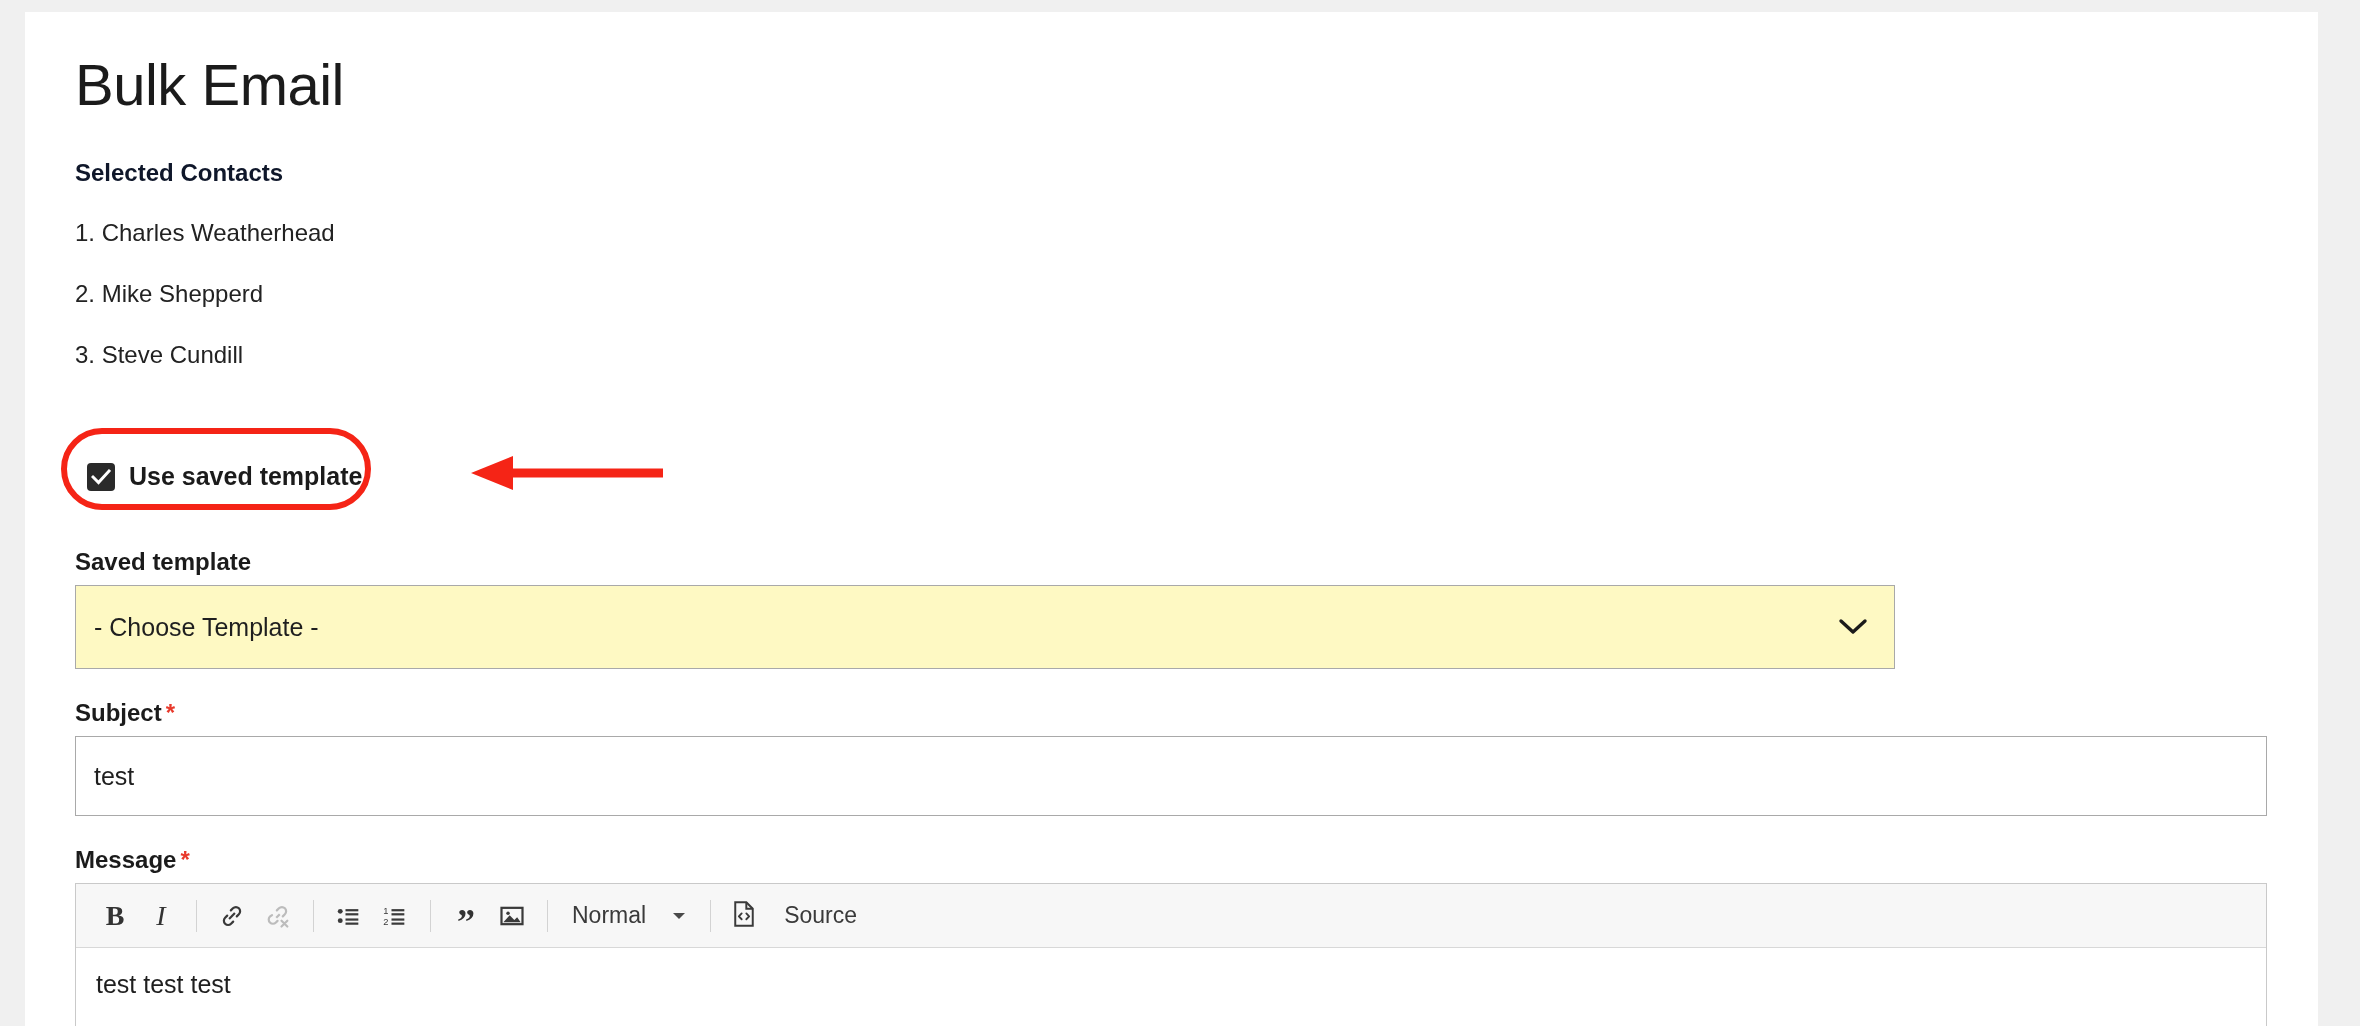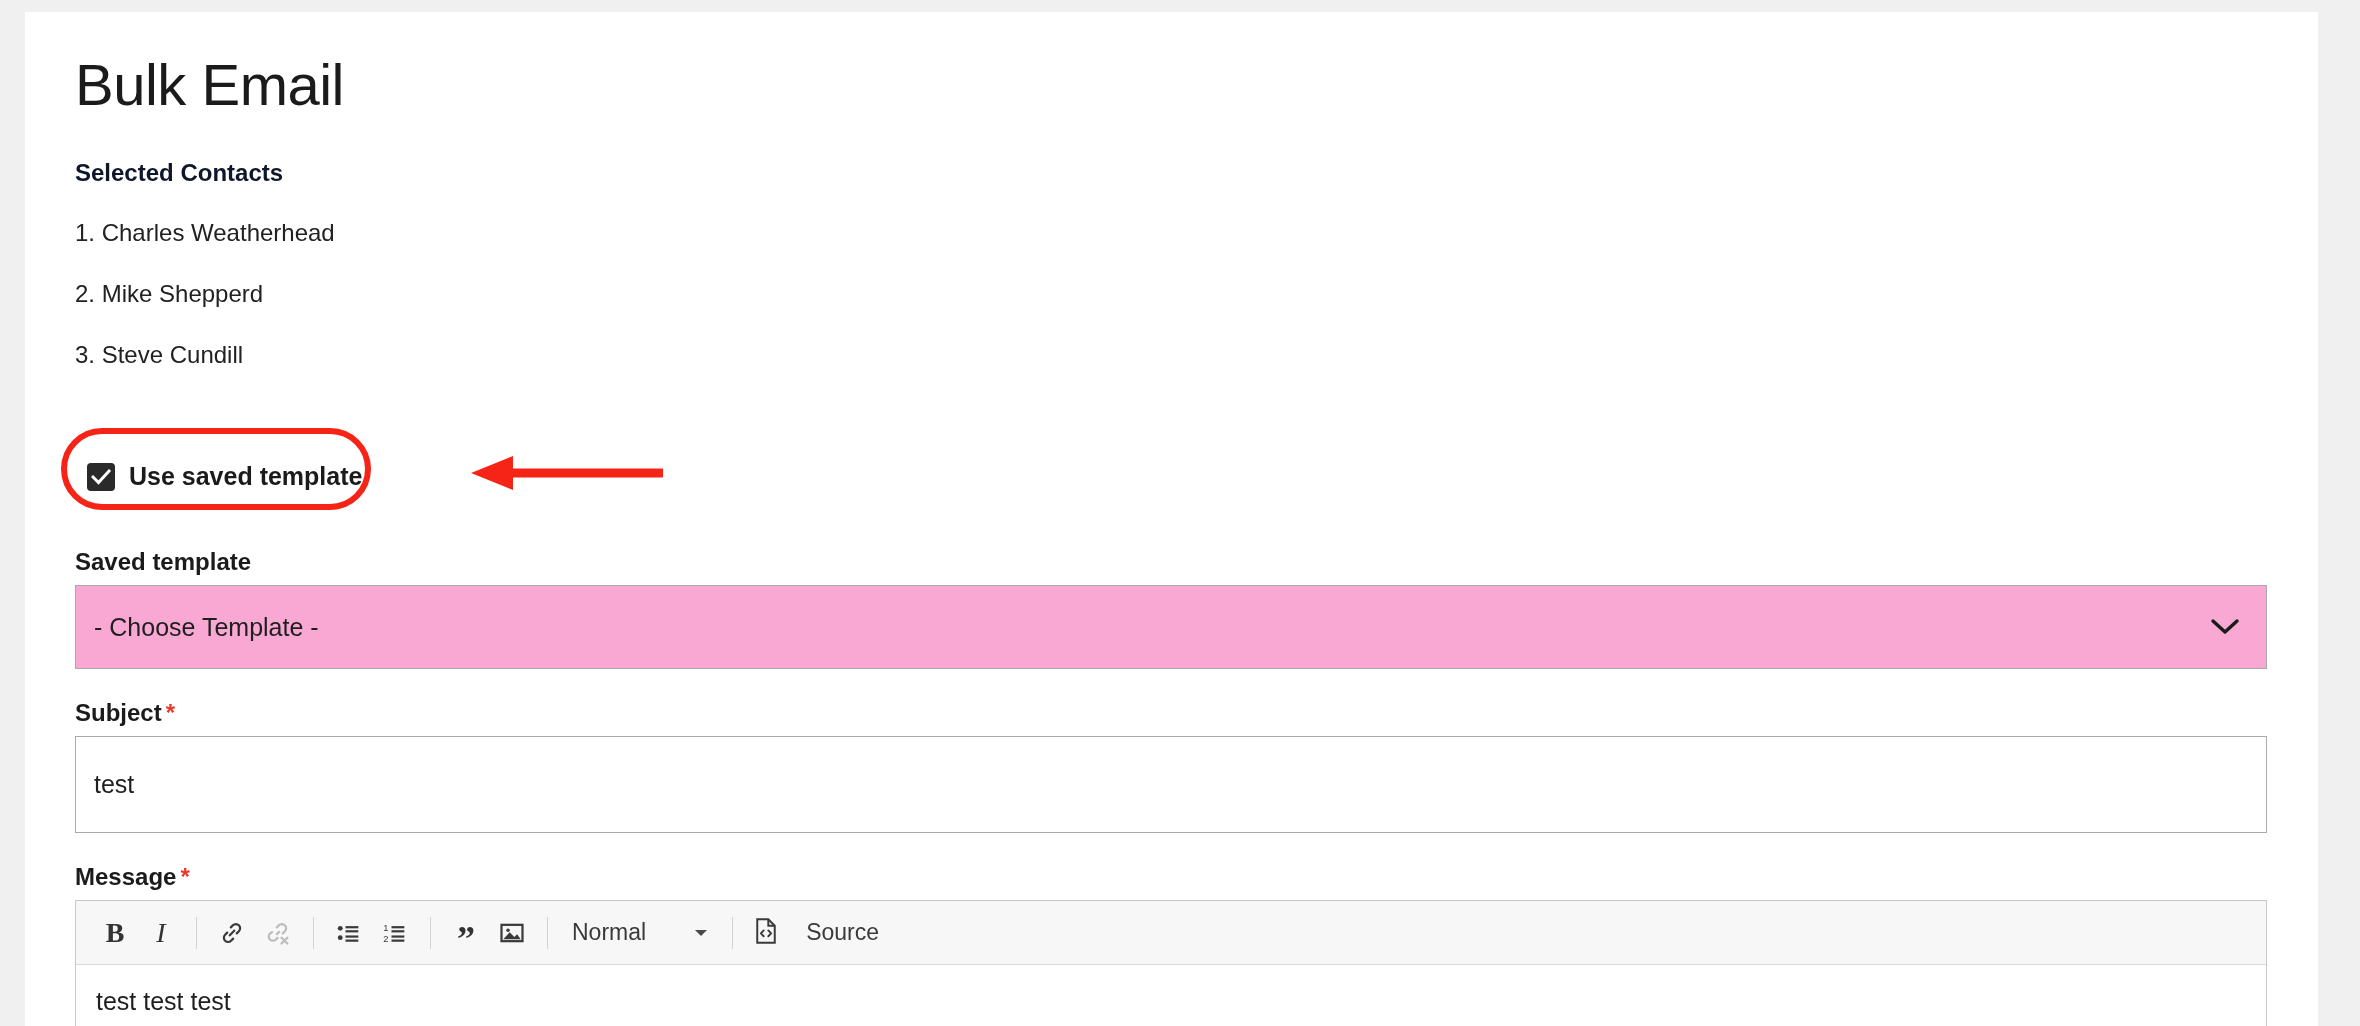--- a/index.html
+++ b/index.html
@@ -116,43 +116,43 @@
   }
   .req-star {
     color: #e8392b;
     font-weight: bold;
     font-size: 24px;
     margin-left: 4px;
   }
 
   .select-wrap {
     position: relative;
-    width: 2192px;
+    width: 1820px;
     height: 84px;
     border: 1px solid #a9a9a9;
-    background: #f9a8d4;
+    background: #fef9c3;
     display: flex;
     align-items: center;
   }
   .select-value {
     font-size: 25px;
     color: #1f1f1f;
     padding-left: 18px;
   }
   .select-chevron {
     position: absolute;
     right: 26px;
     top: 50%;
     transform: translateY(-50%);
     line-height: 0;
   }
 
   .text-input {
     width: 2192px;
-    height: 97px;
+    height: 80px;
     border: 1px solid #a9a9a9;
     background: #ffffff;
     font-family: "Liberation Sans", sans-serif;
     font-size: 25px;
     color: #1f1f1f;
     padding: 0 18px;
     outline: none;
   }
 
   
@@ -195,21 +195,21 @@
     font-size: 28px;
   }
   .tb-italic {
     font-family: "Liberation Serif", serif;
     font-style: italic;
     font-size: 28px;
   }
   .tb-style {
     display: flex;
     align-items: center;
-    gap: 48px;
+    gap: 26px;
     padding: 0 12px;
     height: 46px;
     cursor: pointer;
   }
   .tb-style-label { font-size: 23px; color: #3a3a3a; }
   .tb-source {
     display: flex;
     align-items: center;
     gap: 27px;
     padding: 0 8px;

